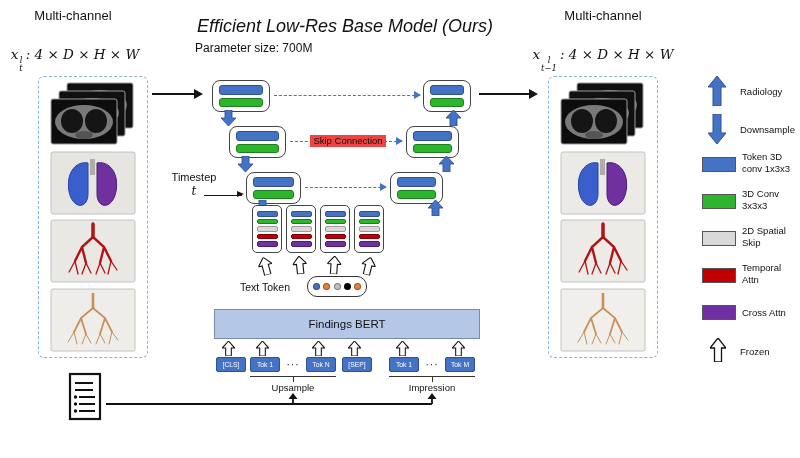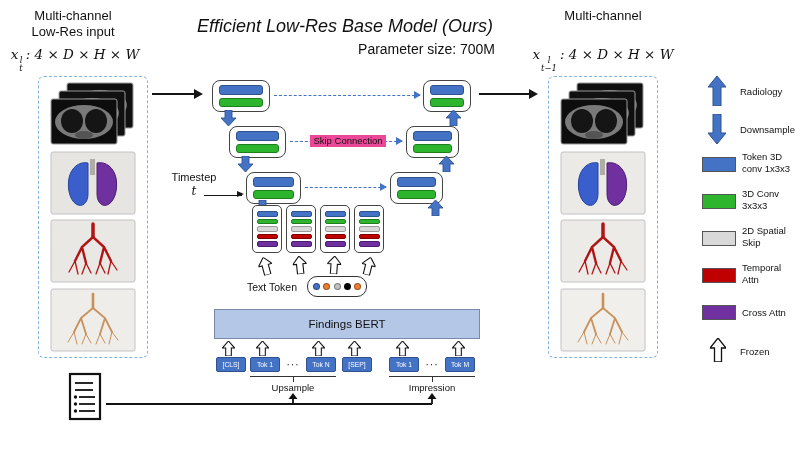--- a/index.html
+++ b/index.html
@@ -1,22 +1,22 @@
 <!DOCTYPE html>
 <html><head>
 <meta charset="utf-8">
 <style>
   * { margin:0; padding:0; box-sizing:border-box; }
   html,body { background:#ffffff; }
   body { font-family:"Liberation Sans", sans-serif; color:#111; }
-  .canvas { position:relative; width:800px; height:458px; background:#fff; overflow:hidden; }
+  .canvas { position:relative; width:800px; height:458px; background:#fff; overflow:hidden;border-radius:17px; }
   .abs { position:absolute; }
   .panel-title { font-size:13px; line-height:16px; text-align:center; }
   .model-title { font-size:18px; text-align:center;font-style:italic; }
-  .model-sub { font-size:14px; text-align:right; }
+  .model-sub { font-size:12px; text-align:left; }
   .formula { font-family:"DejaVu Serif", serif; font-style:italic; font-size:13.5px; text-align:center; white-space:nowrap; }
   .supsub { display:inline-flex; flex-direction:column; vertical-align:-4px; font-size:8.5px; line-height:8px; margin:0 3px 0 1px; }
   .img-panel { width:110px; height:282px; border:1.6px dashed #85b3e0; border-radius:6px;
                display:flex; flex-direction:column; align-items:center; justify-content:space-between; padding:5px 0; }
   .unet-block { position:absolute; background:#fff; border:1.4px solid #444; border-radius:8px;
                 display:flex; flex-direction:column; justify-content:center; gap:3px; padding:4px 6px; height:32px; }
   .bar { height:10px; border-radius:3px; border:1px solid rgba(0,0,0,0.45); }
   .bar-blue { border-color:#2f528f; }
   .bar-green { border-color:#1e7e1e; }
   .bar-gray { border-color:#9a9a9a; }
@@ -28,21 +28,21 @@
   .skip { position:absolute; border-top:1.7px dashed #4472c4; height:0; }
   .skip::after { content:""; position:absolute; right:-1px; top:-4.6px; width:0; height:0;
                  border-left:7px solid #4472c4; border-top:4px solid transparent; border-bottom:4px solid transparent; }
   .black-arrow { position:absolute; height:0; border-top:2.6px solid #151515; }
   .black-arrow::after { content:""; position:absolute; right:-3px; top:-6.4px; width:0; height:0;
                  border-left:9px solid #151515; border-top:5px solid transparent; border-bottom:5px solid transparent; }
   .thin-arrow { position:absolute; height:0; border-top:1.6px solid #151515; }
   .thin-arrow::after { content:""; position:absolute; right:-2px; top:-4.6px; width:0; height:0;
                  border-left:7px solid #151515; border-top:3.8px solid transparent; border-bottom:3.8px solid transparent; }
   .label-sm { font-size:10.5px; }
-  .skip-label { font-size:9.5px; background:#ec4899; text-align:center; line-height:12px; z-index:3; }
+  .skip-label { font-size:9.5px; background:#ef4444; text-align:center; line-height:12px; z-index:3; }
   .token-box { position:absolute; height:15px; border-radius:2px; color:#fff; font-size:6.8px; text-align:center;
                line-height:14px; border:1px solid #2f528f; }
   .token-ellipsis { position:absolute; font-size:10px; text-align:center; letter-spacing:1px; line-height:15px; }
   .token-dots { position:absolute; border:1.5px solid #333; border-radius:10px; background:#fff;
                 display:flex; align-items:center; justify-content:center; gap:3.2px; }
   .dot { width:7px; height:7px; border-radius:50%; border:1px solid rgba(0,0,0,0.35); }
   .bert-box { position:absolute; border:1px solid #7a8aa8; display:flex; align-items:center; justify-content:center; font-size:11.5px; }
   .bracket { position:absolute; border-top:1.3px solid #333; height:5px; }
   .bracket::before { content:""; position:absolute; left:50%; top:0; height:5px; border-left:1.3px solid #333; }
   .group-label { position:absolute; font-size:9.5px; text-align:center; }
@@ -52,21 +52,20 @@
   .timestep-sym { font-family:"DejaVu Serif", serif; font-style:italic; font-size:12px; text-align:center; }
   .report-label { font-size:12px; text-align:center; }
 </style>
 </head>
 <body>
 
 <div class="canvas">
 
   <div class="abs panel-title" style="left:8px; top:8px; width:130px;">
     <div>Multi-channel</div>
-    <div>Low-Res input</div>
   </div>
   <div class="abs formula" style="left:0px; top:46px; width:150px;">
     <span>x</span><span class="supsub">
         <span>l</span>
         <span>t</span>
       </span><span>: 4 × D × H × W</span>
   </div>
 
   <div class="abs img-panel" style="left:38px; top:76px;">
 
@@ -273,21 +272,21 @@
     <svg width="14" height="18" viewBox="0 0 14 18">
         <polygon points="7,0 14,8 10.2,8 10.2,18 3.8,18 3.8,8 0,8" fill="#fff" stroke="#111" stroke-width="1.1"></polygon>
       </svg>
   </span>
   <span class="abs" style="left:361px; top:257px; transform:rotate(14deg);">
     <svg width="14" height="18" viewBox="0 0 14 18">
         <polygon points="7,0 14,8 10.2,8 10.2,18 3.8,18 3.8,8 0,8" fill="#fff" stroke="#111" stroke-width="1.1"></polygon>
       </svg>
   </span>
 
-  <div class="abs label-sm" style="left:240px; top:281px; width:64px; text-align:center;">Text Token</div>
+  <div class="abs label-sm" style="left:240px; top:281px; width:64px; text-align:left;">Text Token</div>
   <div class="token-dots" style="left:307px; top:276px; width:60px; height:21px;">
     <span class="dot" style="background-color: rgb(68, 114, 196);"></span>
     <span class="dot" style="background-color: rgb(237, 125, 49);"></span>
     <span class="dot" style="background-color: rgb(191, 191, 191);"></span>
     <span class="dot" style="background-color: rgb(0, 0, 0);"></span>
     <span class="dot" style="background-color: rgb(237, 125, 49);"></span>
   </div>
 
   <div class="bert-box" style="left: 214px; top: 309px; width: 266px; height: 30px; background-color: rgb(180, 199, 231);">
     <span>Findings BERT</span>

